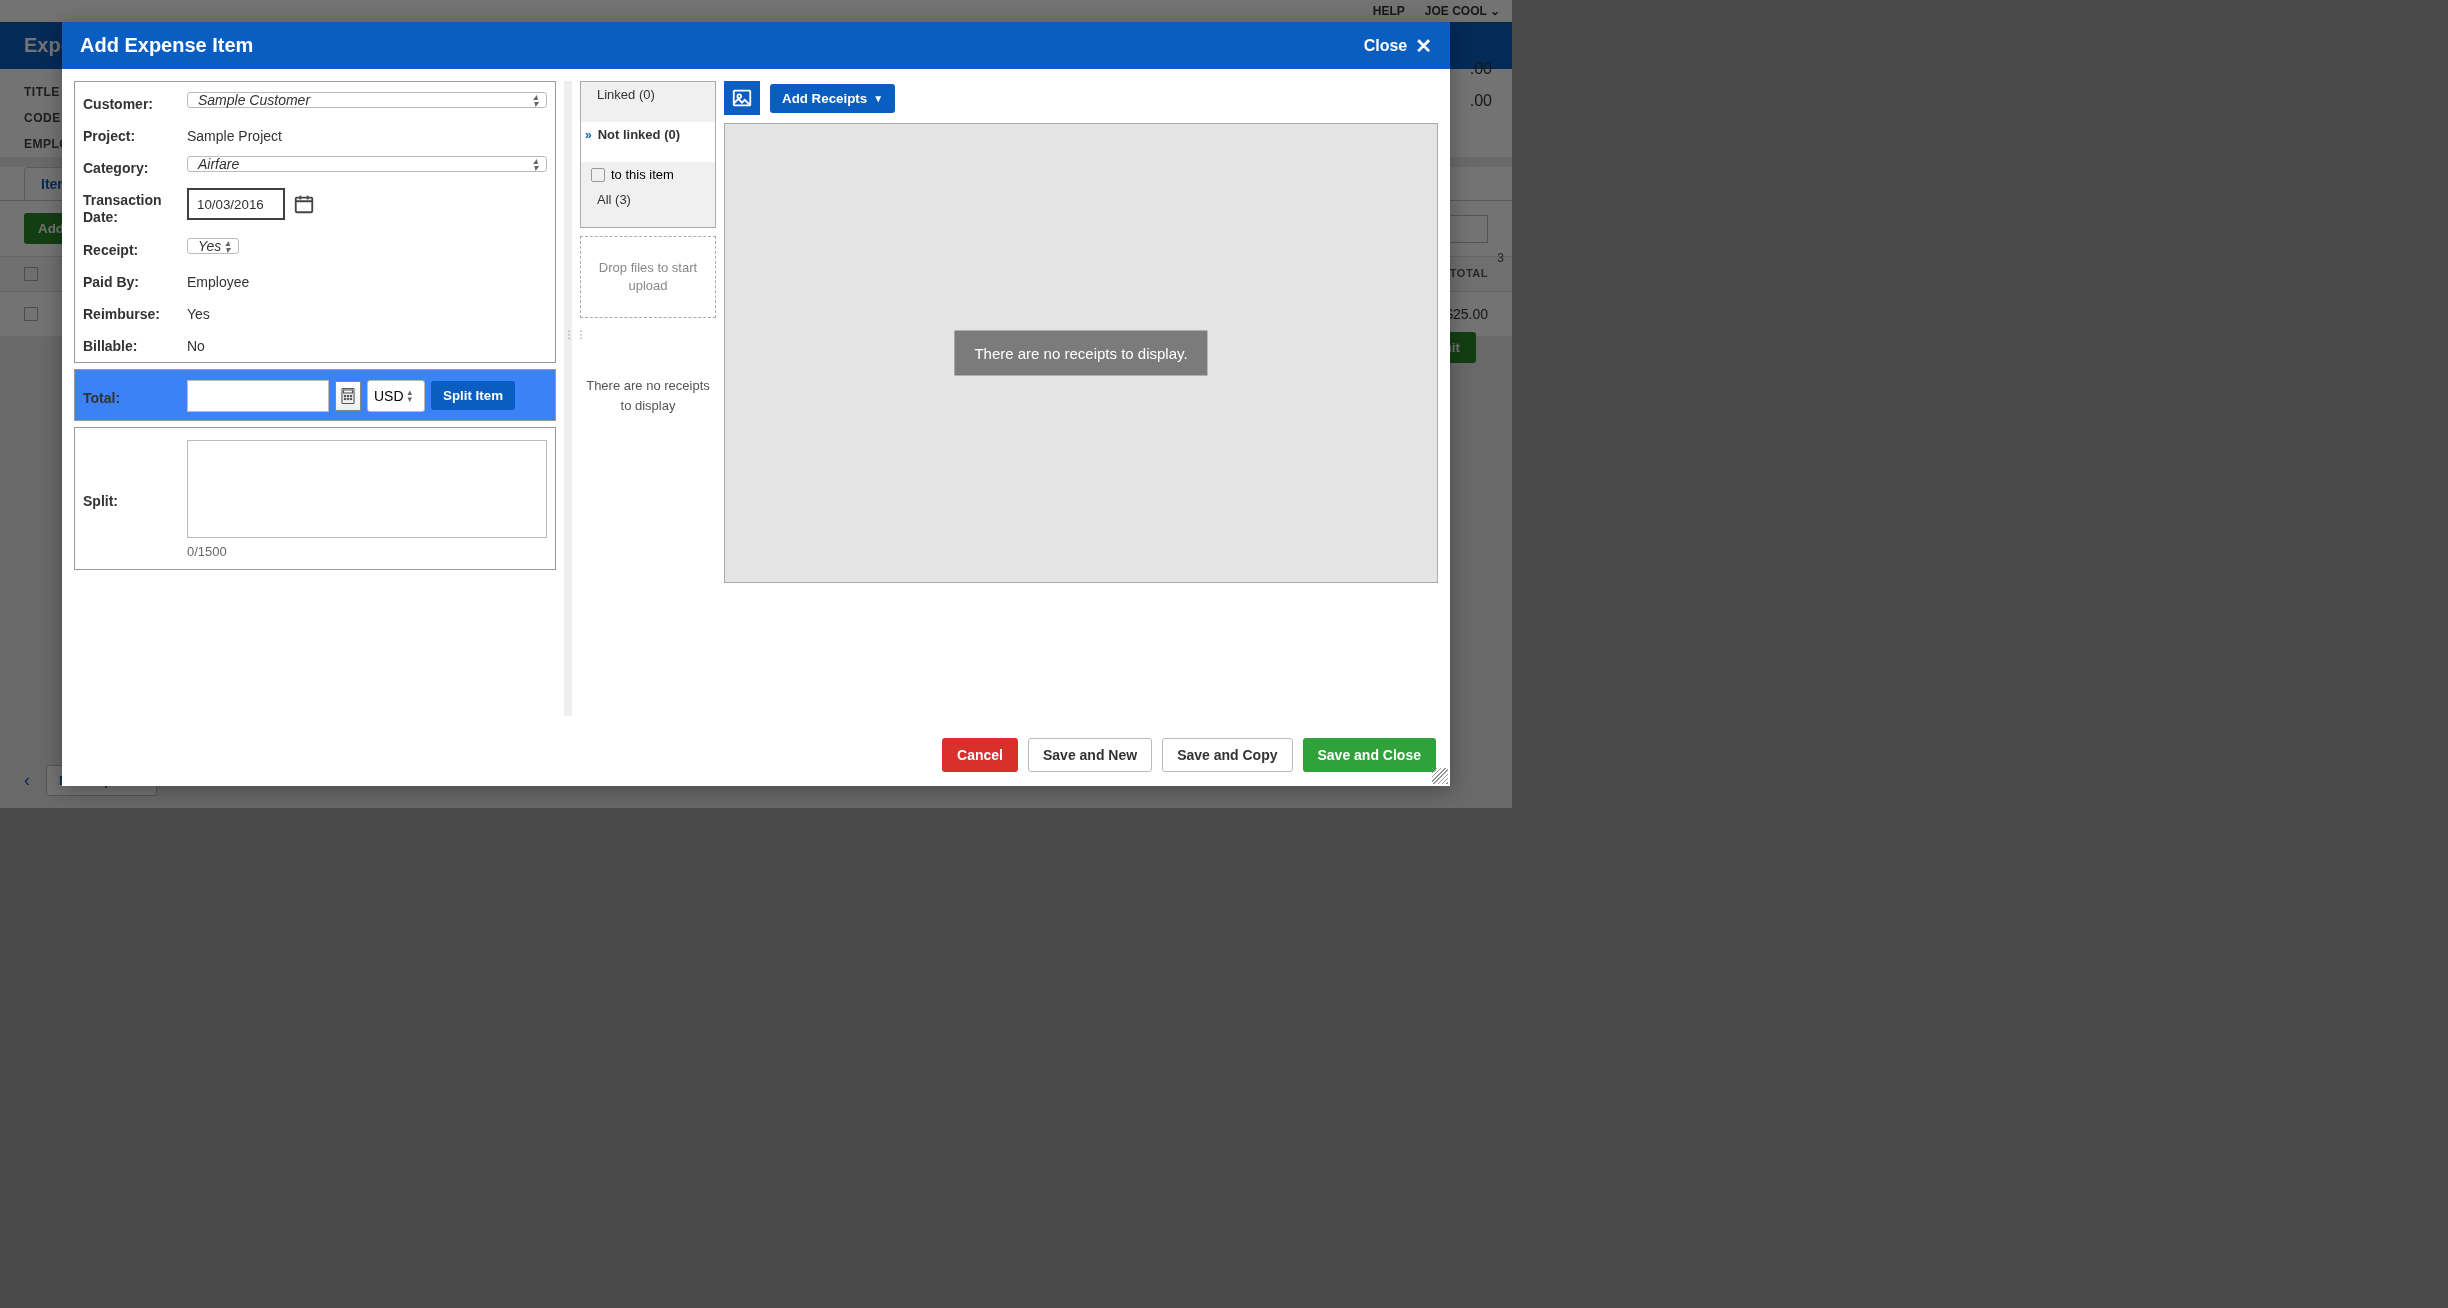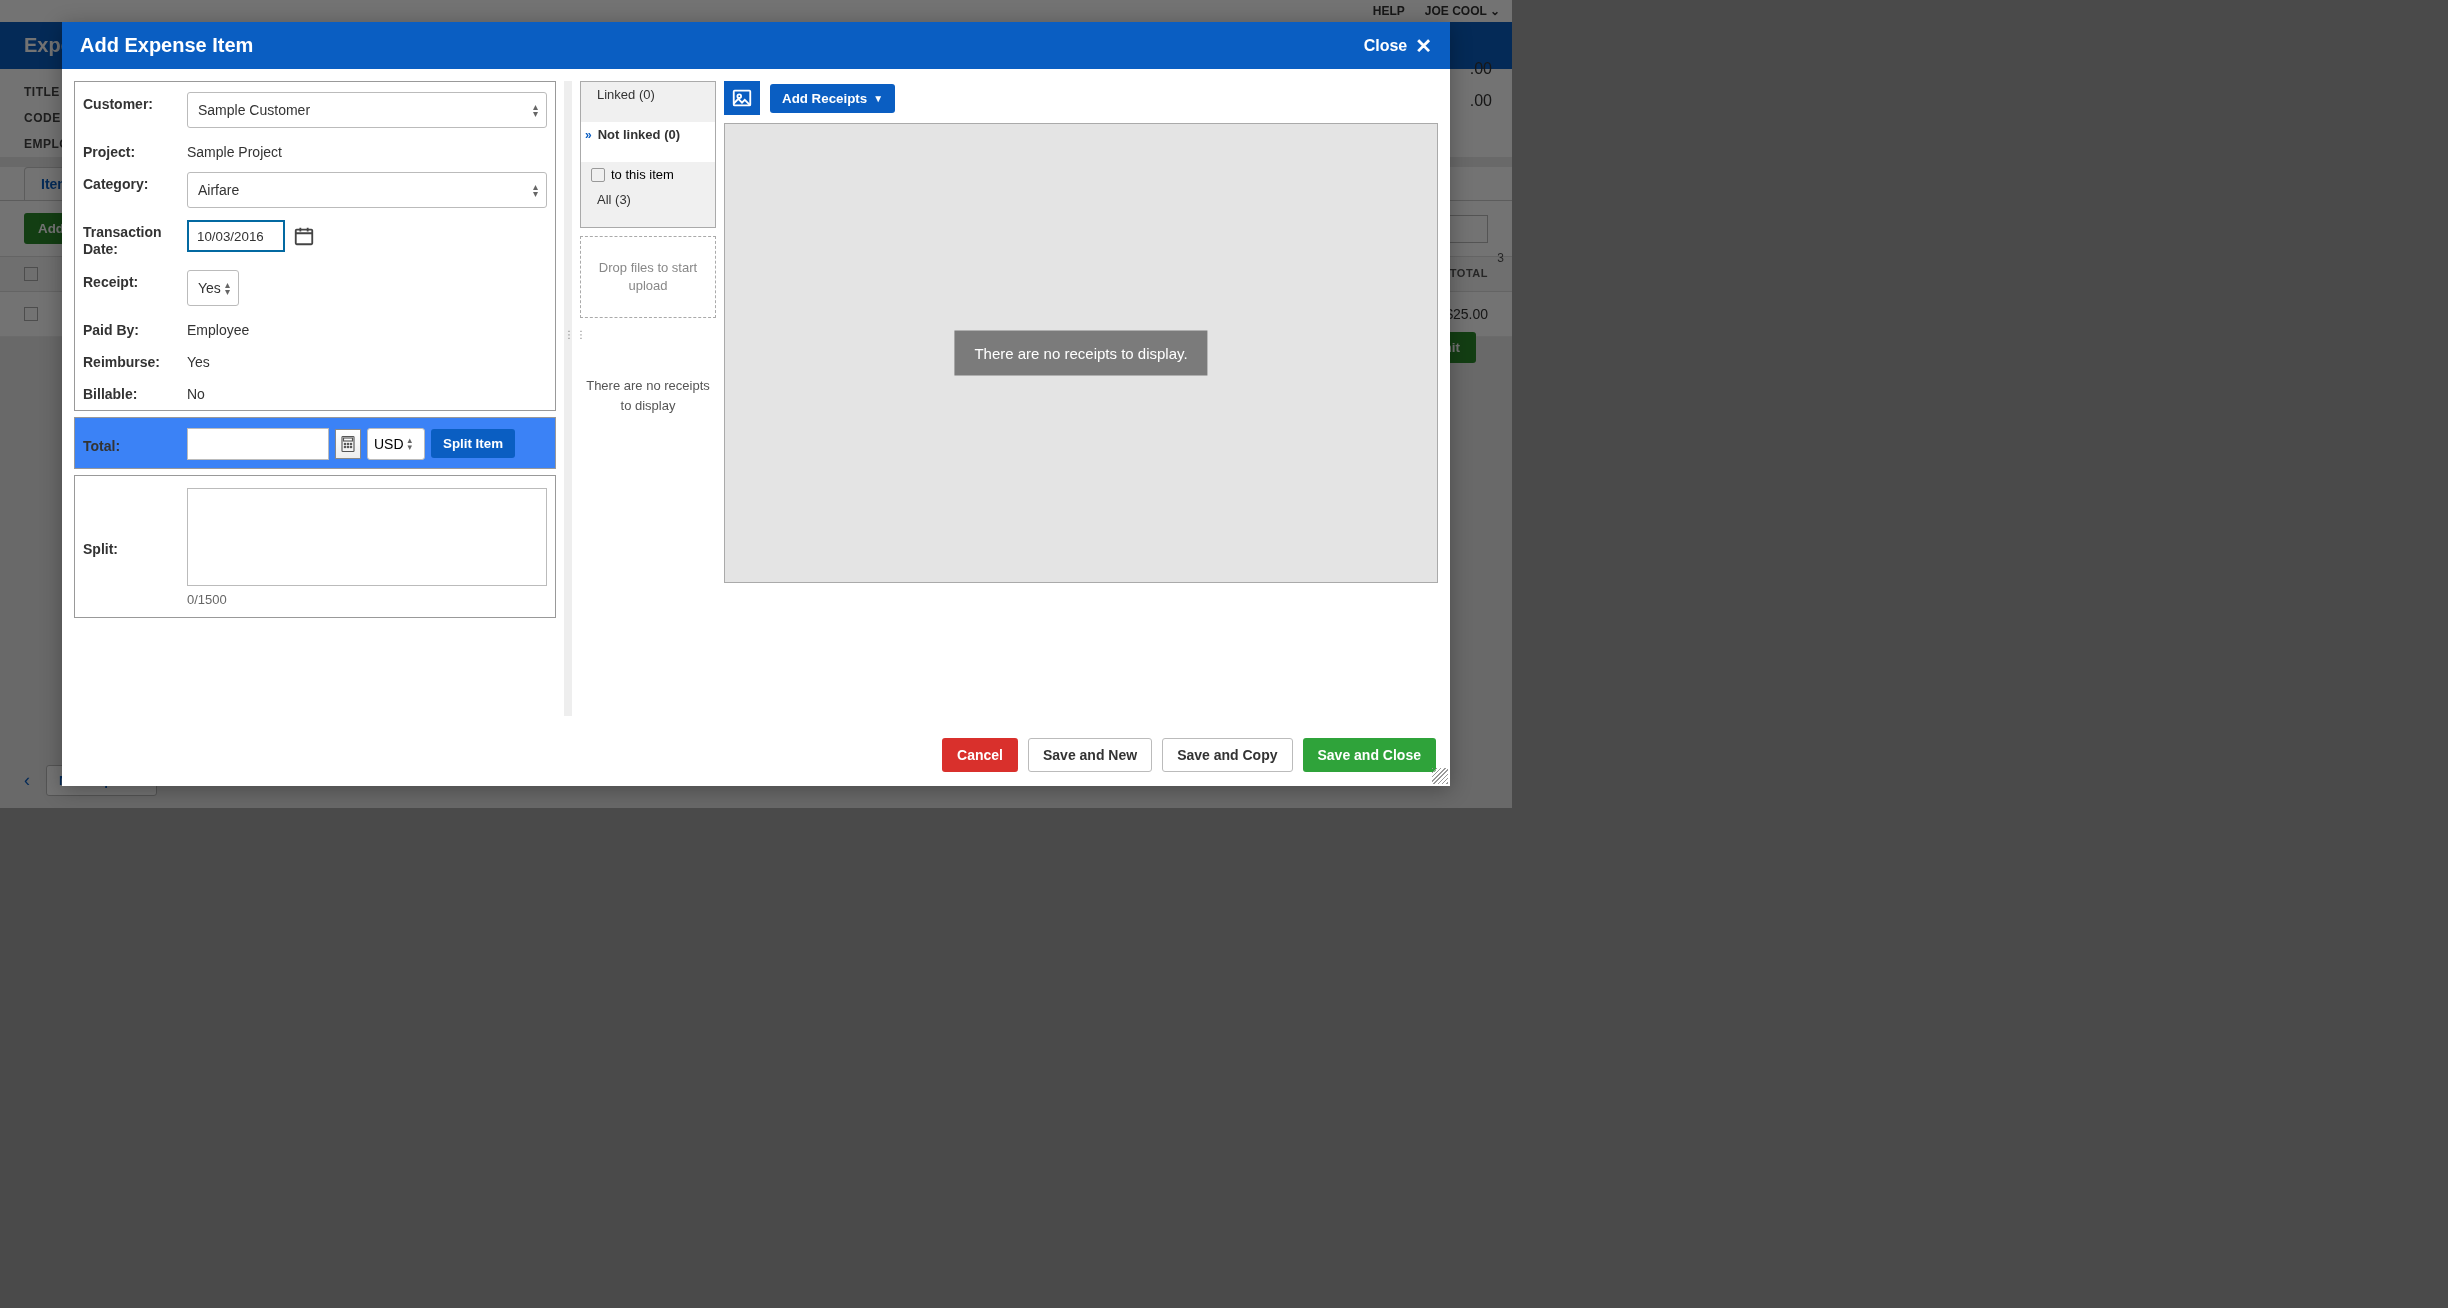--- a/index.html
+++ b/index.html
@@ -37,26 +37,26 @@
 .modal-close .x { font-size: 20px; line-height: 1; }
 .modal-body { flex: 1; display: flex; padding: 12px; gap: 8px; overflow: hidden; }
 
 
 .left-col { width: 482px; display: flex; flex-direction: column; gap: 6px; }
 .form-card { border: 1px solid #999; padding: 4px 6px 2px; }
 .form-card.shade { background: #3b82f6; }
 .form-row { display: flex; align-items: flex-start; padding: 6px 2px; gap: 6px; }
 .form-label { width: 98px; font-size: 14px; font-weight: bold; color: #333; padding-top: 4px; }
 .form-control { flex: 1; }
-.select { width: 100%; height: 36px; border: 1px solid #bbb; border-radius: 3px; padding: 0 26px 0 10px; background: #fff; position: relative; display: flex; align-items: center; color: #333; cursor: pointer; }
+.select { width: 100%; height: 16px; border: 1px solid #bbb; border-radius: 3px; padding: 0 26px 0 10px; background: #fff; position: relative; display: flex; align-items: center; color: #333; cursor: pointer; font-style: italic; }
 .select::after { content: ""; position: absolute; right: 8px; top: 50%; width: 0; height: 0; border-left: 4px solid transparent; border-right: 4px solid transparent; }
 .select .chevs { position: absolute; right: 8px; top: 50%; transform: translateY(-50%); font-size: 10px; color: #666; line-height: 7px; }
 .static-val { color: #333; padding-top: 4px; }
 .date-wrap { display: flex; align-items: center; gap: 8px; }
-.date-input { width: 98px; height: 32px; border: 2px solid #0369a1; background: #fff; padding: 0 8px; color: #333; }
+.date-input { width: 98px; height: 32px; border: 2px solid #404040; background: #fff; padding: 0 8px; color: #333; }
 .cal-icon { width: 22px; height: 22px; color: #444; }
 .select.small { width: 52px; }
 .total-row { display: flex; align-items: center; gap: 6px; }
 .total-input { width: 142px; height: 32px; border: 1px solid #bbb; background: #fff; }
 .calc-icon { width: 26px; height: 30px; border: 1px solid #888; display: inline-flex; align-items: center; justify-content: center; font-size: 16px; color: #444; background: linear-gradient(#fff,#eee); }
 .currency { width: 58px; height: 32px; border: 1px solid #bbb; border-radius: 3px; background: #fff; display: inline-flex; align-items: center; padding: 0 6px; gap: 4px; }
 .btn-blue { background: #0a5ec2; color: #fff; border: none; border-radius: 3px; padding: 7px 12px; font-weight: bold; cursor: pointer; }
 .memo-box { border: 1px solid #999; padding: 6px 6px 4px; }
 .memo-textarea { width: 100%; height: 98px; border: 1px solid #bbb; resize: none; }
 .memo-counter { color: #666; font-size: 13px; padding-top: 3px; }

